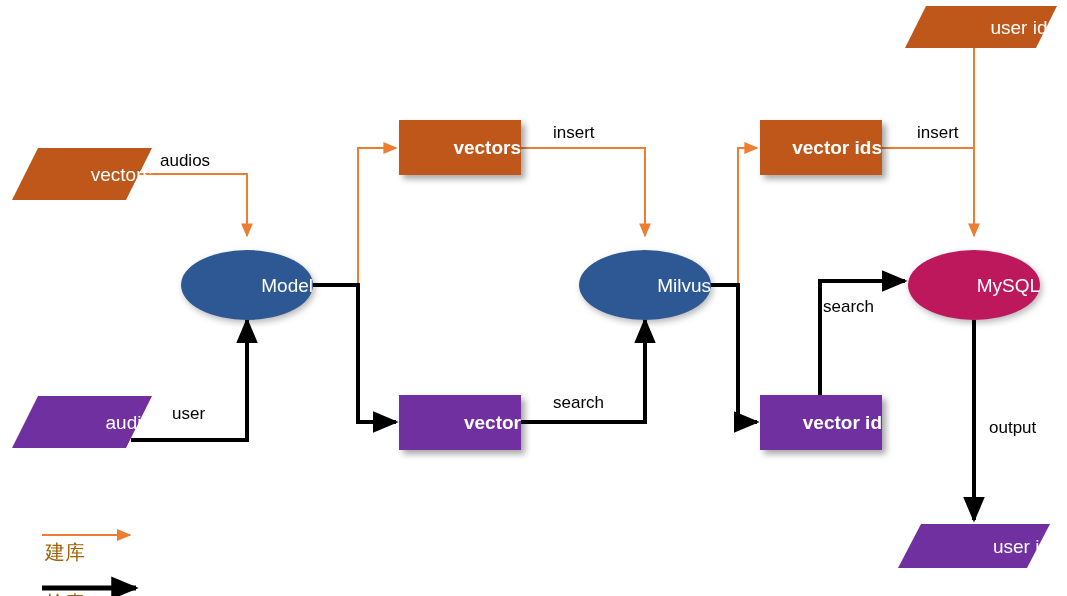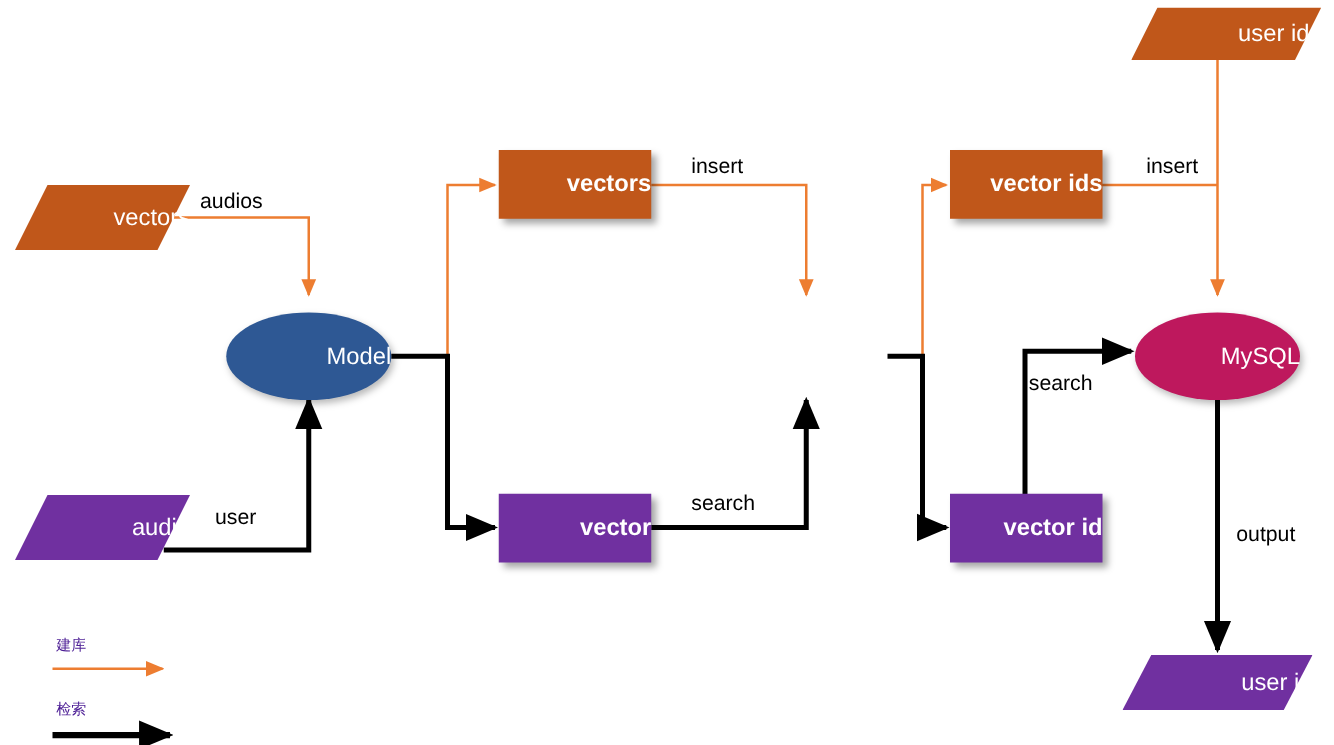--- a/index.html
+++ b/index.html
@@ -61,24 +61,25 @@
   }
   .edge-label {
     position: absolute;
     font-size: 17px;
     color: #000000;
     white-space: nowrap;
     line-height: 1;
   }
   .legend-label {
     position: absolute;
-    font-size: 12px;
-    color: #4c1d95;
+    font-size: 20px;
+    color: #a16207;
     white-space: nowrap;
     line-height: 1;
+    margin-top: 32px;
   }
 </style>
 </head>
 <body>
 
 <div id="canvas">
 
   <svg id="wires" viewBox="0 0 1067 596" width="1067" height="596" xmlns="http://www.w3.org/2000/svg">
     <defs>
       <marker id="arrow-orange" viewBox="0 0 10 10" refX="9" refY="5" markerWidth="7" markerHeight="7" orient="auto-start-reverse">
@@ -142,20 +143,23 @@
   </div>
 
   <div class="node rect-node" style="left:399px; top:120px; width:122px; height:55px; background:#C0571A;">
     <span>vectors</span>
   </div>
 
   <div class="node rect-node" style="left:399px; top:395px; width:122px; height:55px; background:#7030A0;">
     <span>vector</span>
   </div>
 
+  <div class="node ellipse-node" style="left:579px; top:250px; width:132px; height:70px; background:#2E5894;">
+    <span>Milvus</span>
+  </div>
 
   <div class="node rect-node" style="left:760px; top:120px; width:122px; height:55px; background:#C0571A;">
     <span>vector ids</span>
   </div>
 
   <div class="node rect-node" style="left:760px; top:395px; width:122px; height:55px; background:#7030A0;">
     <span>vector id</span>
   </div>
 
   <div class="node para-node" style="left:905px; top:6px; width:152px; height:42px;">

